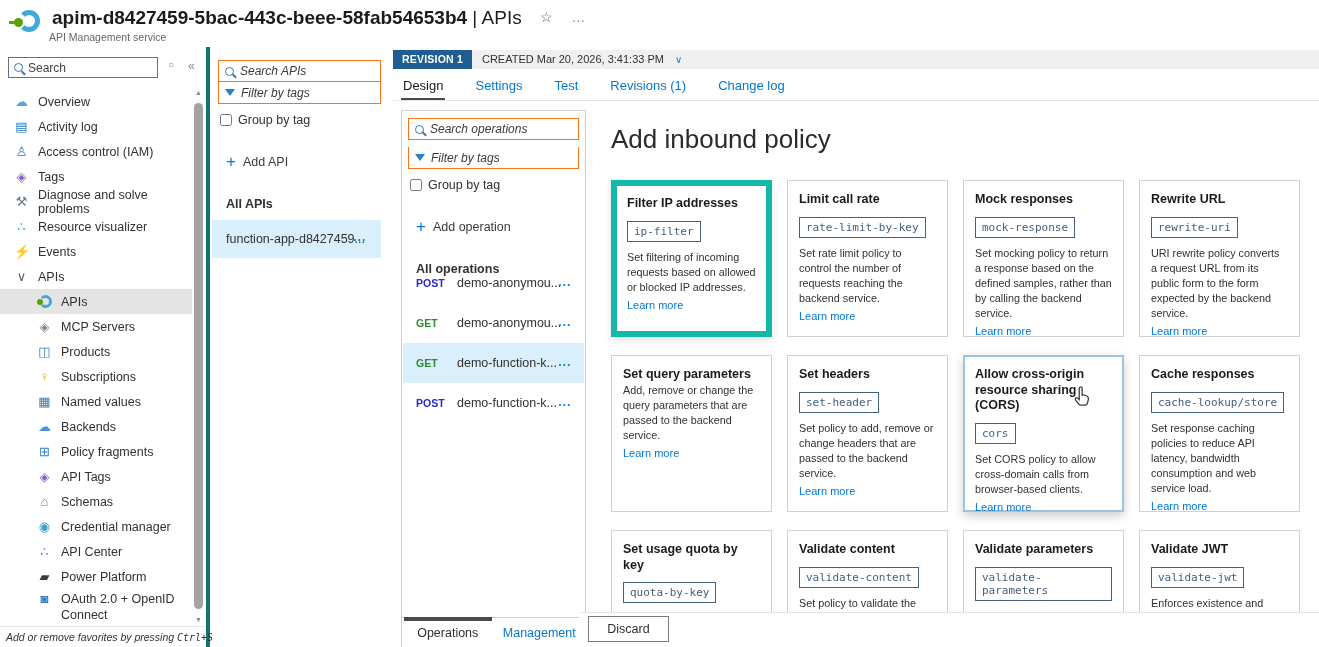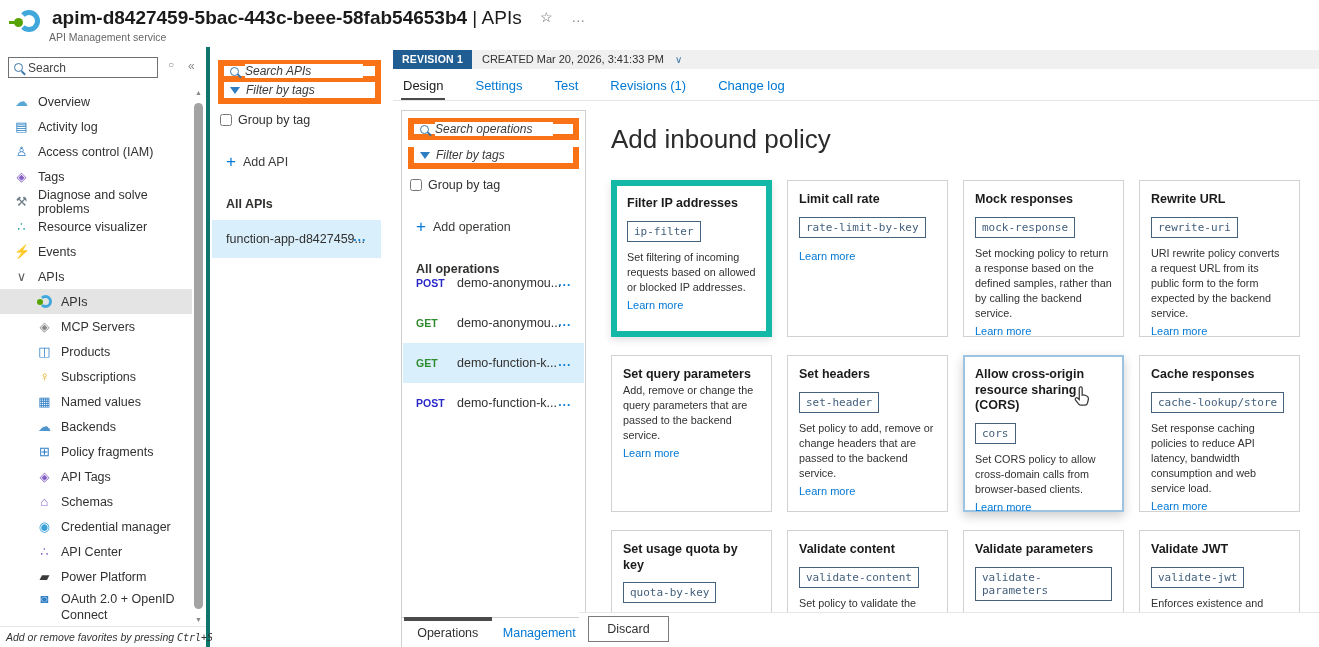--- a/index.html
+++ b/index.html
@@ -52,21 +52,21 @@
   .sb-scroll { position:absolute; right:2px; top:42px; bottom:24px; width:11px; }
   .sb-scroll .arr { position:absolute; left:0; width:11px; text-align:center; font-size:7px; color:#8a8886; cursor:pointer; }
   .sb-scroll .arr.up { top:0; } .sb-scroll .arr.down { bottom:0; }
   .sb-thumb { position:absolute; left:1px; top:14px; bottom:14px; width:9px; background:#a3a3a3; border-radius:5px; cursor:grab; }
   .sb-foot { position:absolute; left:0; right:0; bottom:0; height:21px; border-top:1px solid #e6e6e6;
              font-size:10.5px; font-style:italic; color:#333; padding:4px 0 0 6px; white-space:nowrap; }
   .sb-foot .keys { font-family:"DejaVu Sans Mono",monospace; font-size:10px; }
 
   
   .api-panel { position:absolute; left:212px; top:47px; width:177px; bottom:0; background:#fff; }
-  .p-search { position:relative; margin:13px 8px 0 6px; height:22px; border:6px solid #f97316; display:flex;
+  .p-search { position:relative; margin:13px 8px 0 6px; height:22px; border:1px solid #f97316; display:flex;
               align-items:center; gap:6px; padding-left:6px; background:#fff; }
   .p-search + .p-search { margin-top:0; border-top:none; }
   .p-search input { border:none; outline:none; width:118px; font-size:12px; font-family:inherit; font-style:italic; color:#3a3a3a; }
   .p-search input::placeholder { color:#3a3a3a; font-style:italic; }
   .funnel { width:0; height:0; border-left:5px solid transparent; border-right:5px solid transparent;
             border-top:7px solid #2e7ec4; position:relative; flex:0 0 auto; }
   .chk-row { display:flex; align-items:center; gap:6px; margin:9px 0 0 8px; font-size:12.5px; cursor:pointer; }
   .chk-row input { width:12px; height:12px; cursor:pointer; }
   .add-row { display:flex; align-items:center; gap:7px; margin:26px 0 0 14px; font-size:12.5px; color:#3b3a39; cursor:pointer; }
   .add-row .plus { color:#0078d4; font-size:17px; font-weight:300; line-height:1; }
@@ -346,20 +346,21 @@
     <div class="card card--selected">
       <div class="card-title">Filter IP addresses</div>
       <span class="card-code">ip-filter</span>
       <div class="card-desc">Set filtering of incoming requests based on allowed or blocked IP addresses.</div>
       <span class="card-learn">Learn more</span>
     </div>
 
     <div class="card">
       <div class="card-title">Limit call rate</div>
       <span class="card-code">rate-limit-by-key</span>
+      <div class="card-desc">Set rate limit policy to control the number of requests reaching the backend service.</div>
       <span class="card-learn">Learn more</span>
     </div>
 
     <div class="card">
       <div class="card-title">Mock responses</div>
       <span class="card-code">mock-response</span>
       <div class="card-desc">Set mocking policy to return a response based on the defined samples, rather than by calling the backend service.</div>
       <span class="card-learn">Learn more</span>
     </div>
 

